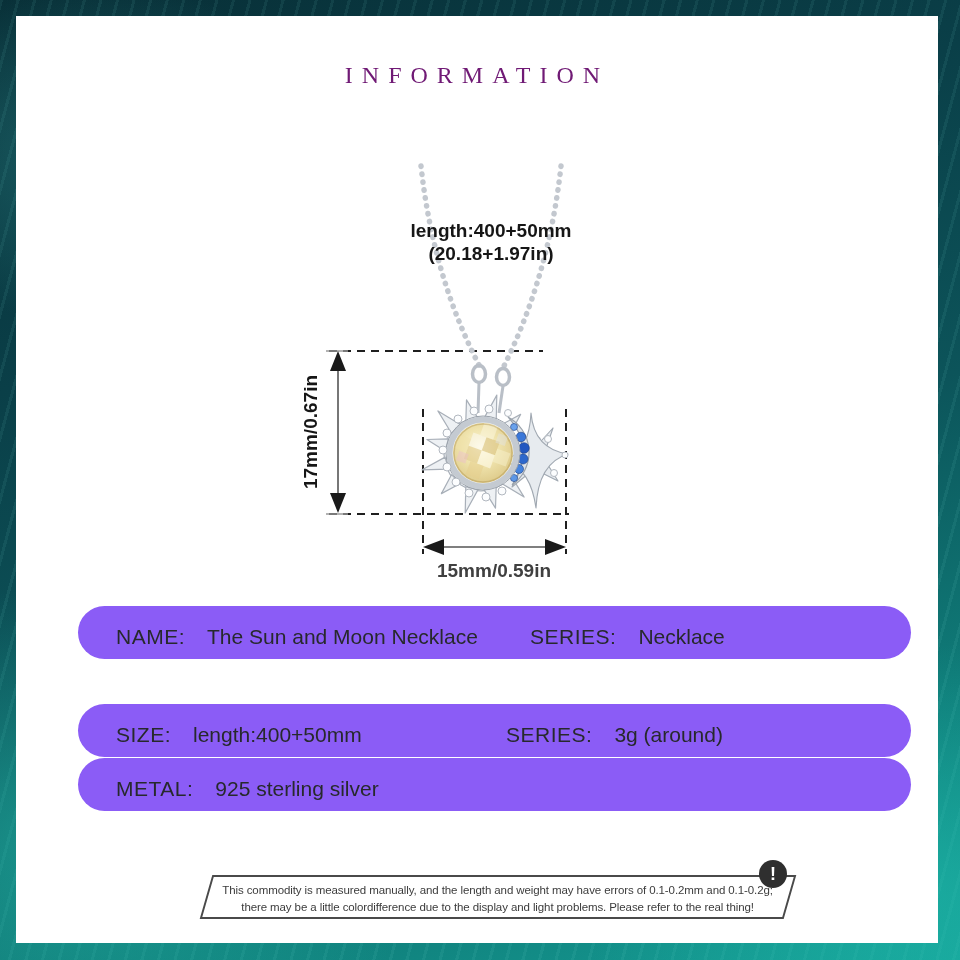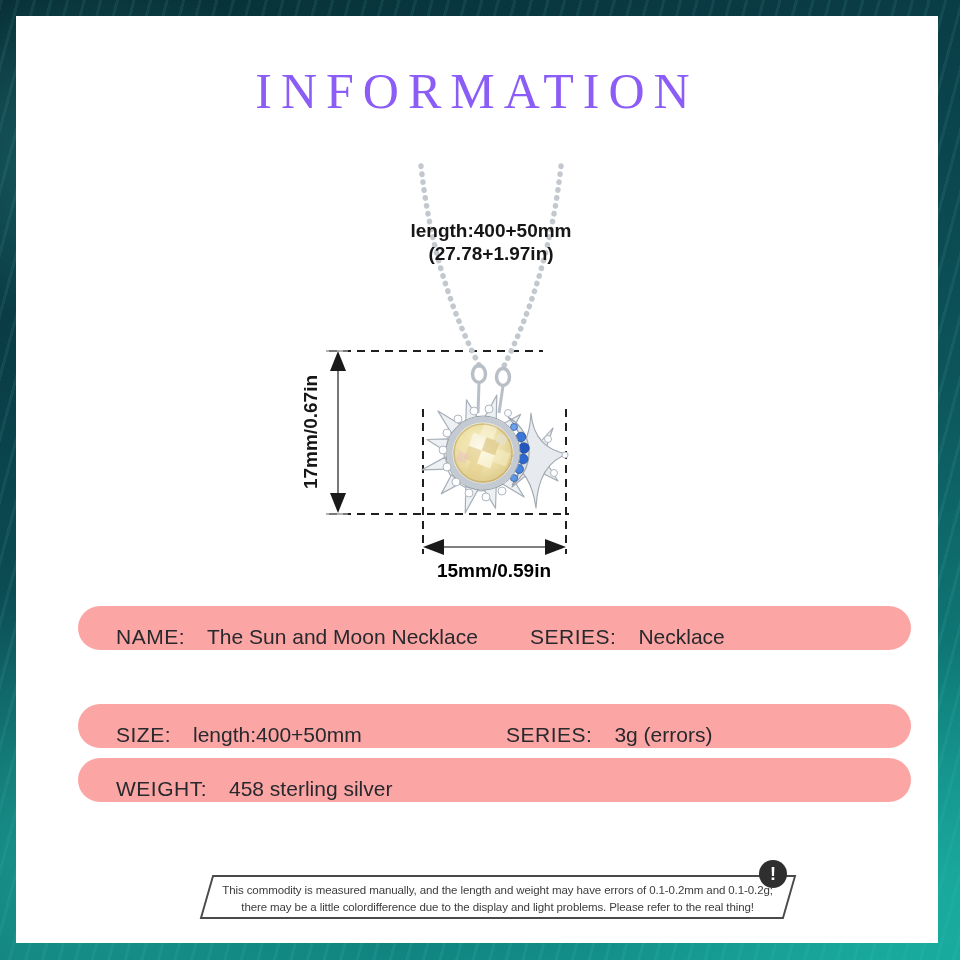--- a/index.html
+++ b/index.html
@@ -9,41 +9,41 @@
     background:
       radial-gradient(60% 45% at 8% 88%, rgba(38,196,178,.50), transparent 60%),
       radial-gradient(55% 40% at 96% 93%, rgba(30,185,170,.55), transparent 65%),
       radial-gradient(40% 30% at 10% 16%, rgba(60,170,170,.35), transparent 60%),
       repeating-linear-gradient(105deg, rgba(130,230,220,.08) 0 3px, transparent 3px 16px),
       linear-gradient(160deg, #082f37 0%, #0a3f48 30%, #0c545a 55%, #0f7a77 78%, #16a198 100%);
   }
   .panel{position:absolute;left:16px;top:16px;right:22px;bottom:17px;background:#ffffff;}
   .page-title{
     position:absolute;left:0;top:46px;width:100%;text-align:center;
-    font-family:"Liberation Serif",serif;font-size:50px;font-weight:500;
-    letter-spacing:9px;color:#8b5cf6;
+    font-family:"Liberation Serif",serif;font-size:24px;font-weight:500;
+    letter-spacing:9px;color:#701a75;
   }
   
   .diagram-svg{position:absolute;left:270px;top:135px;width:310px;height:440px;}
   .length-label{
     position:absolute;left:340px;top:203px;width:270px;text-align:center;
     font-size:19px;font-weight:600;color:#161616;line-height:23px;
   }
   .height-label{
     position:absolute;left:216px;top:404px;width:160px;height:24px;text-align:center;
     font-size:19px;font-weight:600;color:#161616;
     transform:rotate(-90deg);transform-origin:center;
   }
   .width-label{
     position:absolute;left:368px;top:544px;width:220px;text-align:center;
-    font-size:19px;font-weight:600;color:#000000;
+    font-size:19px;font-weight:600;color:#404040;
   }
   
   .spec-row{
-    position:absolute;left:62px;width:833px;height:44px;background:#fca5a5;
+    position:absolute;left:62px;width:833px;height:53px;background:#8b5cf6;
     font-size:21px;color:#27292c;border-radius:28px;
   }
   .spec-row .pair{position:absolute;top:0;height:61px;line-height:61px;white-space:nowrap;}
   .spec-row .pair.left{left:38px;}
   .spec-row .pair.right{left:452px;}
   .spec-row.row2 .pair.right{left:428px;}
   .spec-label{letter-spacing:.5px;}
   .spec-value{margin-left:22px;}
   .row1{top:590px;}
   .row2{top:688px;}
@@ -183,46 +183,46 @@
           <circle cx="216" cy="340" r="4"></circle>
         <circle cx="222" cy="262" r="3.5"></circle>
           <circle cx="262" cy="288" r="3.5"></circle>
         <circle cx="268" cy="322" r="3.5"></circle>
           <circle cx="279" cy="304" r="3"></circle>
       </g>
     </svg>
 
     <div class="length-label">
       <div>length:400+50mm</div>
-      <div>(27.78+1.97in)</div>
+      <div>(20.18+1.97in)</div>
     </div>
     <div class="height-label">17mm/0.67in</div>
     <div class="width-label">15mm/0.59in</div>
 
     <div class="spec-row row1">
       <div class="pair left">
         <span class="spec-label">NAME:</span><span class="spec-value">The Sun and Moon Necklace</span>
       </div>
       <div class="pair right">
         <span class="spec-label">SERIES:</span><span class="spec-value">Necklace</span>
       </div>
     </div>
 
     <div class="spec-row row2">
       <div class="pair left">
         <span class="spec-label">SIZE:</span><span class="spec-value">length:400+50mm</span>
       </div>
       <div class="pair right">
-        <span class="spec-label">SERIES:</span><span class="spec-value">3g (errors)</span>
+        <span class="spec-label">SERIES:</span><span class="spec-value">3g (around)</span>
       </div>
     </div>
 
     <div class="spec-row row3">
       <div class="pair left">
-        <span class="spec-label">WEIGHT:</span><span class="spec-value">458 sterling silver</span>
+        <span class="spec-label">METAL:</span><span class="spec-value">925 sterling silver</span>
       </div>
     </div>
 
     <div class="disclaimer">
       <div class="disclaimer-text">
         <div>This commodity is measured manually, and the length and weight may have errors of 0.1-0.2mm and 0.1-0.2g;</div>
         <div>there may be a little colordifference due to the display and light problems. Please refer to the real thing!</div>
       </div>
     </div>
     <div class="alert-badge">!</div>

